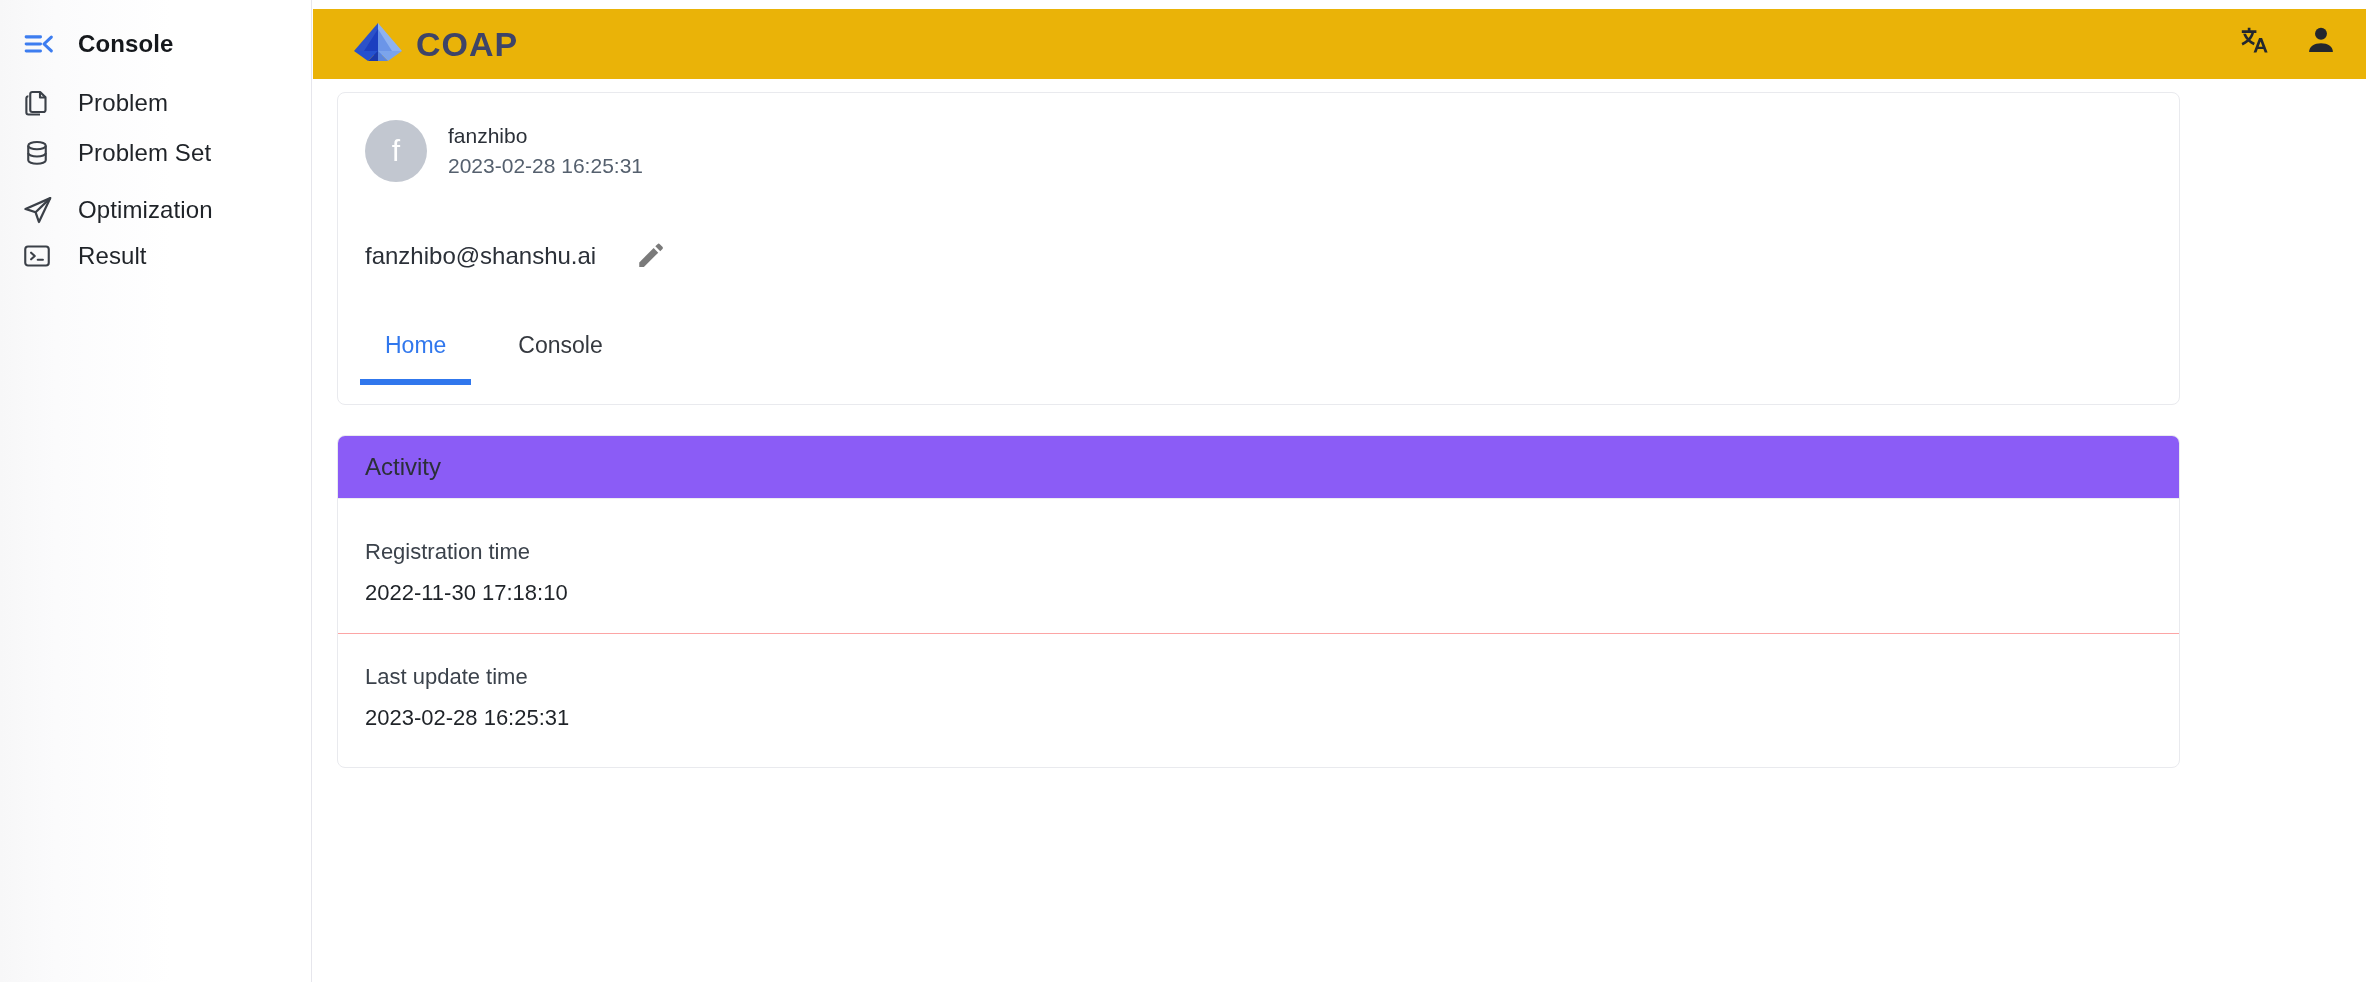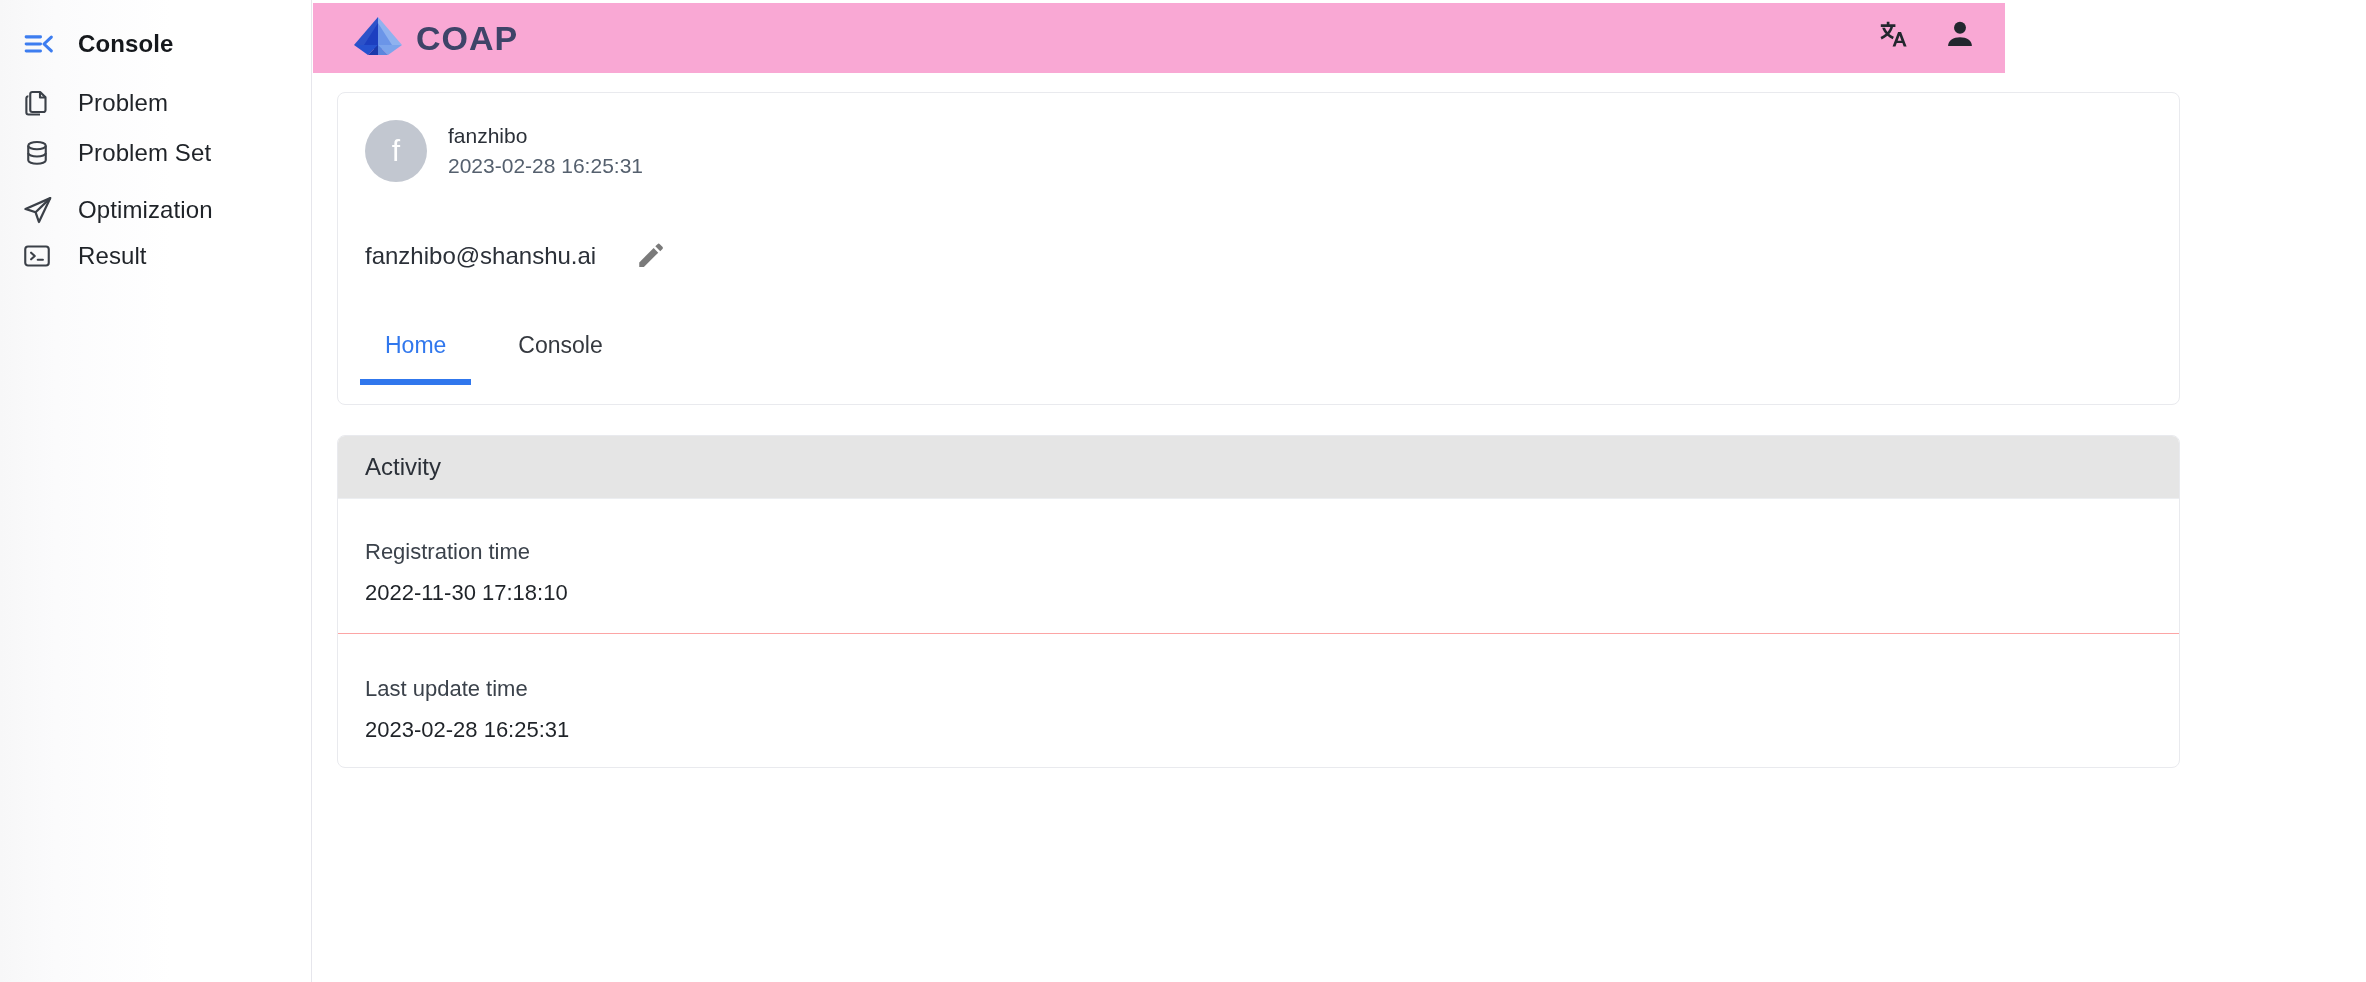--- a/index.html
+++ b/index.html
@@ -54,24 +54,24 @@
   }
   .side-label.brand {
     font-weight: bold;
     font-size: 24px;
     color: #15181c;
   }
 
   
   #topbar {
     position: absolute;
-    left: 313px; top: 3px;
-    width: 1692px;
+    left: 313px; top: 9px;
+    width: 2053px;
     height: 70px;
-    background: #f9a8d4;
+    background: #eab308;
   }
   #logo-wrap {
     position: absolute;
     left: 37px; top: 12px;
     display: flex;
     align-items: center;
     gap: 10px;
   }
   #logo-text {
     font-size: 34px;
@@ -201,38 +201,38 @@
   }
   .btn.primary-outline { border: 1px solid #a9c7f8; color: #3077ed; }
   .btn.danger-outline  { border: 1px solid #f2a9a9; color: #e0362c; }
 
   
   #activity-header {
     position: absolute;
     left: 0; top: 0;
     width: 100%;
     height: 63px;
-    background: #e5e5e5;
+    background: #8b5cf6;
     border-bottom: 1px solid #eceef1;
     display: flex;
     align-items: center;
   }
   #activity-title {
     margin-left: 27px;
     font-size: 24px;
     color: #2b3038;
   }
   .activity-row {
     position: absolute;
     left: 0;
     width: 100%;
     padding-left: 27px;
   }
   .activity-row.r0 { top: 63px; height: 135px; border-bottom: 1px solid #fca5a5; }
-  .activity-row.r1 { top: 200px; height: 134px; }
+  .activity-row.r1 { top: 188px; height: 134px; }
   .a-label {
     position: absolute;
     top: 40px;
     font-size: 22px;
     color: #3b424b;
   }
   .a-value {
     position: absolute;
     top: 81px;
     font-size: 22px;

